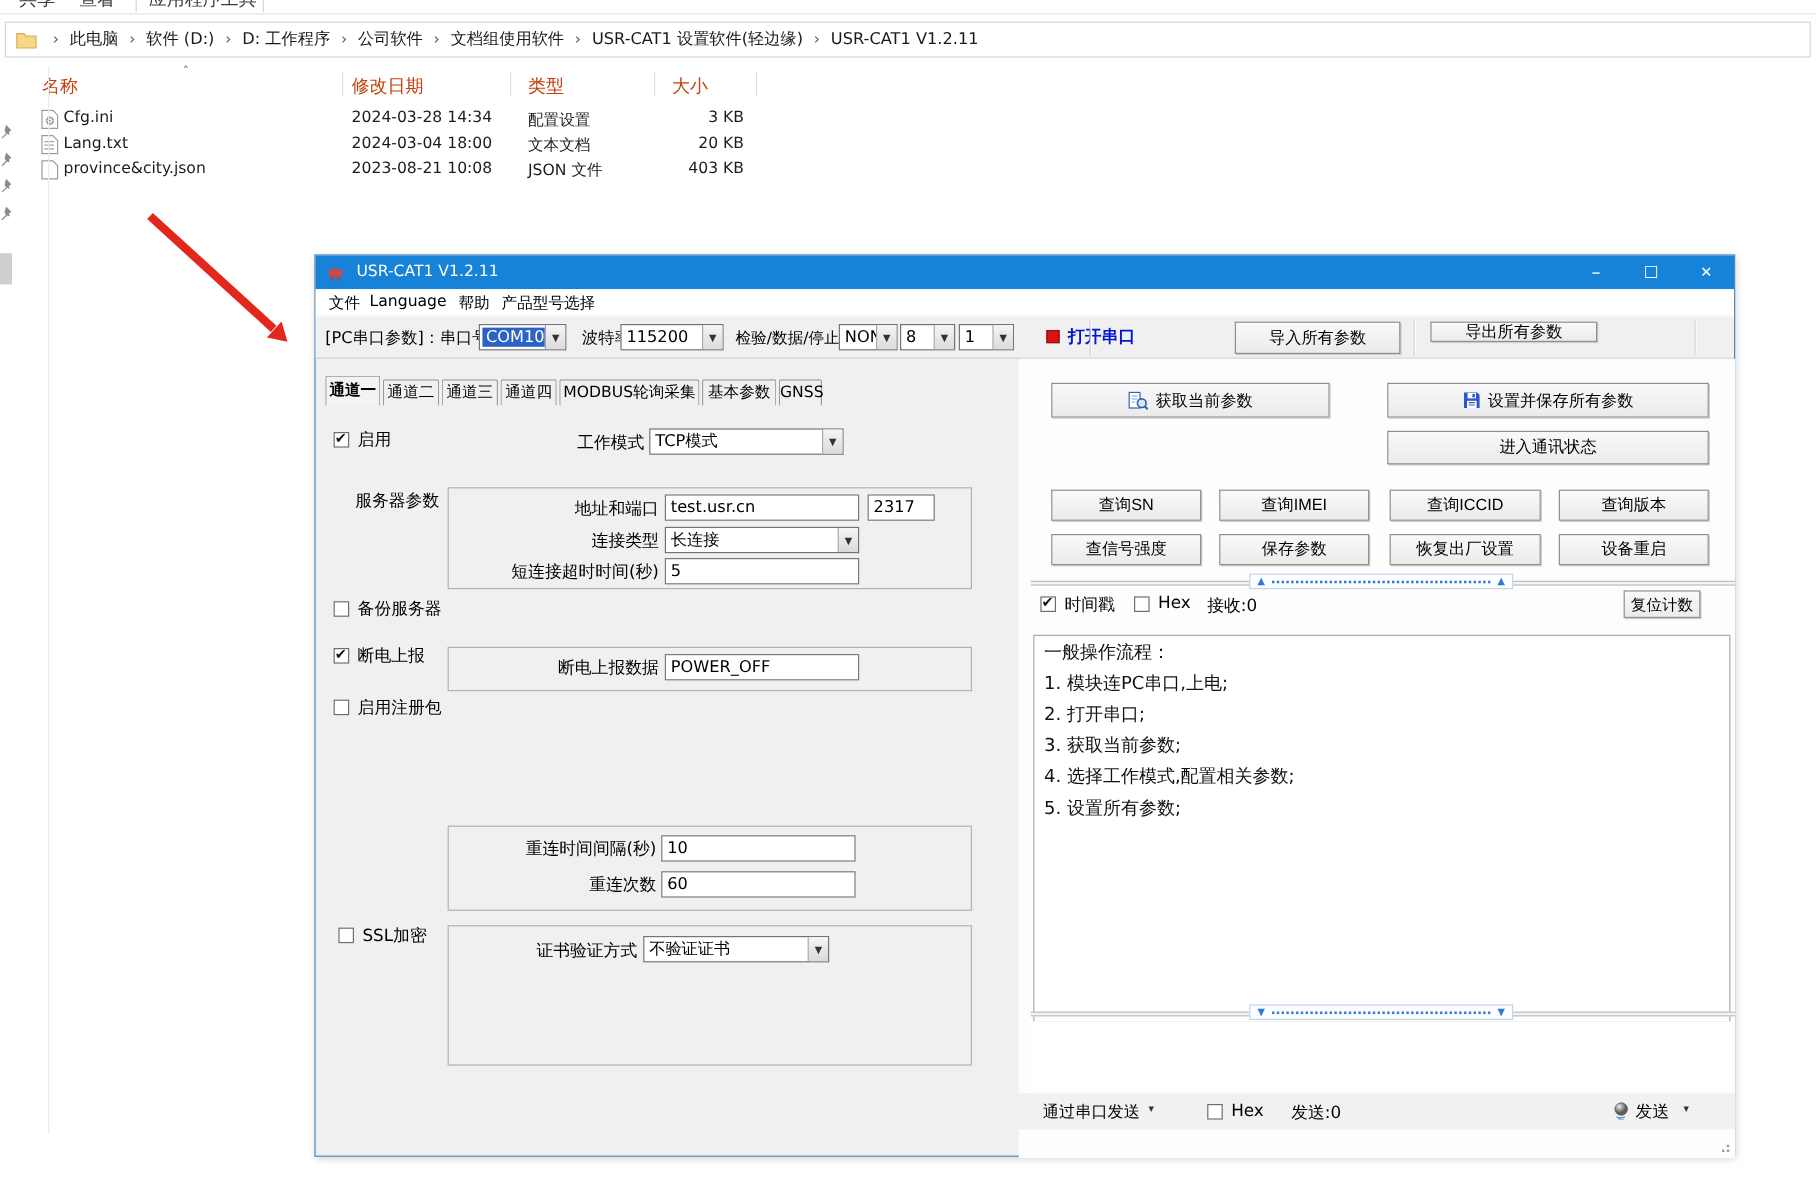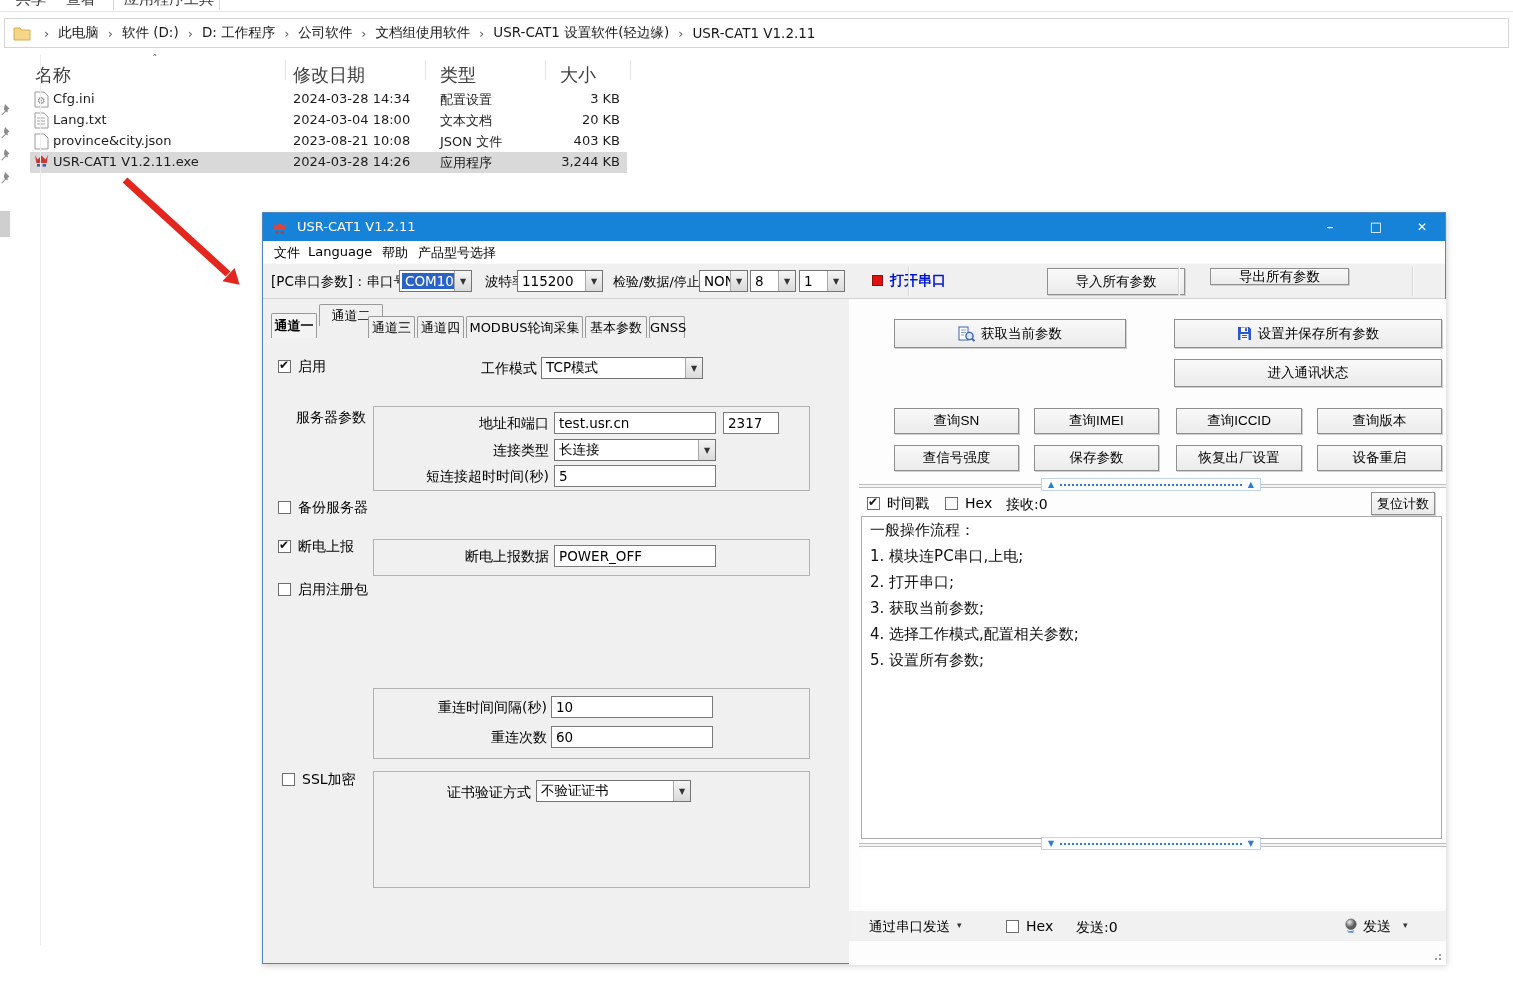--- a/index.html
+++ b/index.html
@@ -13,21 +13,21 @@
   
   .ribbon { position:absolute; left:0; top:0; width:100%; height:12px; border-bottom:1px solid #e4e4e4; overflow:hidden; background:#fff; }
   .rtab { position:absolute; top:-10px; font-size:15px; color:#3b3b3b; white-space:nowrap; }
   .rsep { position:absolute; top:-6px; width:1px; height:16px; background:#d8d8d8; }
   .addrbar { position:absolute; left:4px; top:18px; width:1505px; height:30px; border:1px solid #d5d5d5; background:#fff; display:flex; align-items:center; padding-left:8px; }
   .crumb { font-size:13.5px; color:#191919; white-space:nowrap; cursor:default; }
   .crumb-sep { color:#5a5a5a; font-size:13px; margin:0 9px; }
   .crumb-sep::before { content:"›"; }
   .folder-glyph { margin-right:4px; display:inline-flex; }
 
-  .colhead { position:absolute; font-size:18px; color:#404040; white-space:nowrap; }
+  .colhead { position:absolute; font-size:15px; color:#c2410c; white-space:nowrap; }
   .colsep { position:absolute; top:60px; width:1px; height:20px; background:#e2e2e2; }
   .sort-caret { position:absolute; left:152px; top:53px; font-size:11px; color:#666; }
   .sort-caret::before { content:"ˆ"; }
 
   .frow { position:absolute; left:30px; width:597px; height:21px; font-size:13px; color:#1c1c1c; }
   .frow.sel { background:#d9d9d9; }
   .fname { position:absolute; left:23px; top:2px; white-space:nowrap; }
   .fdate { position:absolute; left:263px; top:2px; white-space:nowrap; }
   .ftype { position:absolute; left:410px; top:2px; white-space:nowrap; }
   .fsize { position:absolute; right:7px; top:2px; white-space:nowrap; }
@@ -65,21 +65,21 @@
 
   .combo { position:absolute; background:#fff; border:1px solid #747474; display:flex; align-items:center; height:22px; }
   .combo-text { flex:1; padding:0 4px; font-size:13.5px; white-space:nowrap; overflow:hidden; }
   .combo-text.sel { background:#2a63c5; color:#fff; margin:2px 0 2px 2px; padding:0 3px; }
   .combo-arrow { width:17px; align-self:stretch; background:linear-gradient(#f5f5f5,#dadada); border-left:1px solid #a8a8a8; display:flex; align-items:center; justify-content:center; color:#333; }
   .combo-arrow::before { content:"▼"; font-size:8px; }
 
   .tb { position:absolute; background:#fff; border:1px solid #7a7a7a; font-size:13.5px; padding:0 4px; display:flex; align-items:center; white-space:nowrap; height:22px; }
 
   .btn { position:absolute; display:flex; align-items:center; justify-content:center; font-size:13.5px; color:#000;
-         background:linear-gradient(#f9f9f9,#ebebeb); border:1px solid #8f8f8f; box-shadow:1px 1px 0 #cfcfcf; white-space:nowrap;margin-left:18px; }
+         background:linear-gradient(#f9f9f9,#ebebeb); border:1px solid #8f8f8f; box-shadow:1px 1px 0 #cfcfcf; white-space:nowrap; }
   .btn .bico { margin-right:6px; display:inline-flex; }
 
   .open-led { position:absolute; width:11px; height:11px; background:#dd1111; border:1px solid #8d0f0f; }
   .open-lbl { position:absolute; font-size:14px; font-weight:bold; color:#0016d0; white-space:nowrap; }
 
   .tab { position:absolute; border:1px solid #9a9a9a; border-bottom:none; background:#f0f0f0; font-size:13px; text-align:center; border-radius:2px 2px 0 0; }
   .tab.active { font-weight:bold; background:#f3f3f3; }
 
   .cb { position:absolute; width:13px; height:13px; background:#fff; border:1px solid #6e6e6e; }
   .cb.checked::after { content:"✔"; position:absolute; left:0px; top:-3px; font-size:12px; color:#111; }
@@ -88,21 +88,21 @@
 
   .rpanel { position:absolute; left:586px; top:86px; width:597px; height:666px; background:#fdfdfd; }
 
   .split-line { position:absolute; height:4px; border-top:1px solid #bdbdbd; border-bottom:1px solid #bdbdbd; background:#f4f4f4; }
   .split-box { position:absolute; height:13px; background:#fcfdfe; border:1px solid #c2d4e6; display:flex; align-items:center; padding:0 6px; }
   .split-dots { flex:1; border-top:2px dotted #2e7bd6; margin:0 6px; }
   .split-arrow { color:#2e7bd6; font-size:8px; line-height:1; }
   .split-arrow.up::before { content:"▲"; }
   .split-arrow.down::before { content:"▼"; }
 
-  .logpanel { position:absolute; background:#fff; border:1px solid #ababab; font-size:15px; color:#111; }
+  .logpanel { position:absolute; background:#fff; border:1px solid #ababab; font-size:15px; color:#111;margin-top:13px; }
   .logline { padding:2px 8px; line-height:22px; white-space:nowrap; }
 
   .sendarea { position:absolute; background:#fff; }
   .sendbar { position:absolute; left:586px; top:698px; width:597px; height:30px; background:#f1f1f1; }
   .dd-arrow { font-size:9px; color:#333; }
   .dd-arrow::before { content:"▾"; }
 
   .grip { position:absolute; right:4px; bottom:3px; width:12px; height:12px; }
   .grip i { position:absolute; width:2px; height:2px; background:#9b9b9b; }
 </style>
@@ -178,33 +178,20 @@
   <div class="frow" style="top:131px">
     <span class="ficon">
       <svg width="15" height="17" viewBox="0 0 15 17">
           <path d="M1 1 h9 l4 4 v11 H1 Z" fill="#fff" stroke="#9a9a9a"></path>
         </svg>
     </span>
     <span class="fname">province&amp;city.json</span>
     <span class="fdate">2023-08-21 10:08</span>
     <span class="ftype">JSON 文件</span>
     <span class="fsize">403 KB</span>
-  </div>
-  <div class="frow sel" style="top:152px">
-    <span class="ficon">
-      <svg width="15" height="14" viewBox="0 0 15 14">
-          <path d="M1 1 L3.5 5.5 L7.5 1.5 L11.5 5.5 L14 1 L12.7 9 L2.3 9 Z" fill="#ce372b"></path>
-          <rect x="3" y="10" width="3.4" height="2.6" fill="#3c5fae"></rect>
-          <rect x="8.6" y="10" width="3.4" height="2.6" fill="#3c5fae"></rect>
-        </svg>
-    </span>
-    <span class="fname">USR-CAT1 V1.2.11.exe</span>
-    <span class="fdate">2024-03-28 14:26</span>
-    <span class="ftype">应用程序</span>
-    <span class="fsize">3,244 KB</span>
   </div>
 
   <span class="pin" style="top:101px"><svg width="12" height="12" viewBox="0 0 12 12">
         <path d="M5 0 L9.5 4.5 L7.5 6 L8 8.5 L6 7.5 L2 11.5 L1.3 10.8 L5 7 L3.8 5 Z" fill="#8c8c8c"></path>
       </svg></span>
   <span class="pin" style="top:124px"><svg width="12" height="12" viewBox="0 0 12 12">
         <path d="M5 0 L9.5 4.5 L7.5 6 L8 8.5 L6 7.5 L2 11.5 L1.3 10.8 L5 7 L3.8 5 Z" fill="#8c8c8c"></path>
       </svg></span>
   <span class="pin" style="top:146px"><svg width="12" height="12" viewBox="0 0 12 12">
         <path d="M5 0 L9.5 4.5 L7.5 6 L8 8.5 L6 7.5 L2 11.5 L1.3 10.8 L5 7 L3.8 5 Z" fill="#8c8c8c"></path>
@@ -271,21 +258,21 @@
       <span class="open-led" style="left:609px;top:11px"></span>
       <span class="open-lbl" style="left:627px;top:8px">打开串口</span>
       <span class="tsep" style="left:645px"></span>
       <button class="btn" style="left:766px;top:4px;width:138px;height:27px">导入所有参数</button>
       <span class="tsep" style="left:915px"></span>
       <button class="btn" style="left:929px;top:4px;width:139px;height:17px">导出所有参数</button>
       <span class="tsep" style="left:1149px"></span>
     </div>
 
     <div class="tab active" style="left:8px;top:100px;width:46px;height:25px;line-height:24px">通道一</div>
-    <div class="tab" style="left:56px;top:91px;width:64px;height:22px;line-height:21px">通道二</div>
+    <div class="tab" style="left:56px;top:103px;width:47px;height:22px;line-height:21px">通道二</div>
     <div class="tab" style="left:105px;top:103px;width:47px;height:22px;line-height:21px">通道三</div>
     <div class="tab" style="left:154px;top:103px;width:47px;height:22px;line-height:21px">通道四</div>
     <div class="tab" style="left:203px;top:103px;width:117px;height:22px;line-height:21px">MODBUS轮询采集</div>
     <div class="tab" style="left:322px;top:103px;width:62px;height:22px;line-height:21px">基本参数</div>
     <div class="tab" style="left:386px;top:103px;width:36px;height:22px;line-height:21px">GNSS</div>
 
     <span class="cb checked" style="left:15px;top:147px"></span>
     <span class="lbl" style="left:35px;top:145px">启用</span>
     <span class="lbl r" style="left:180px;top:147px;width:94px">工作模式</span>
     <div class="combo" style="left:278px;top:144px;width:162px">

